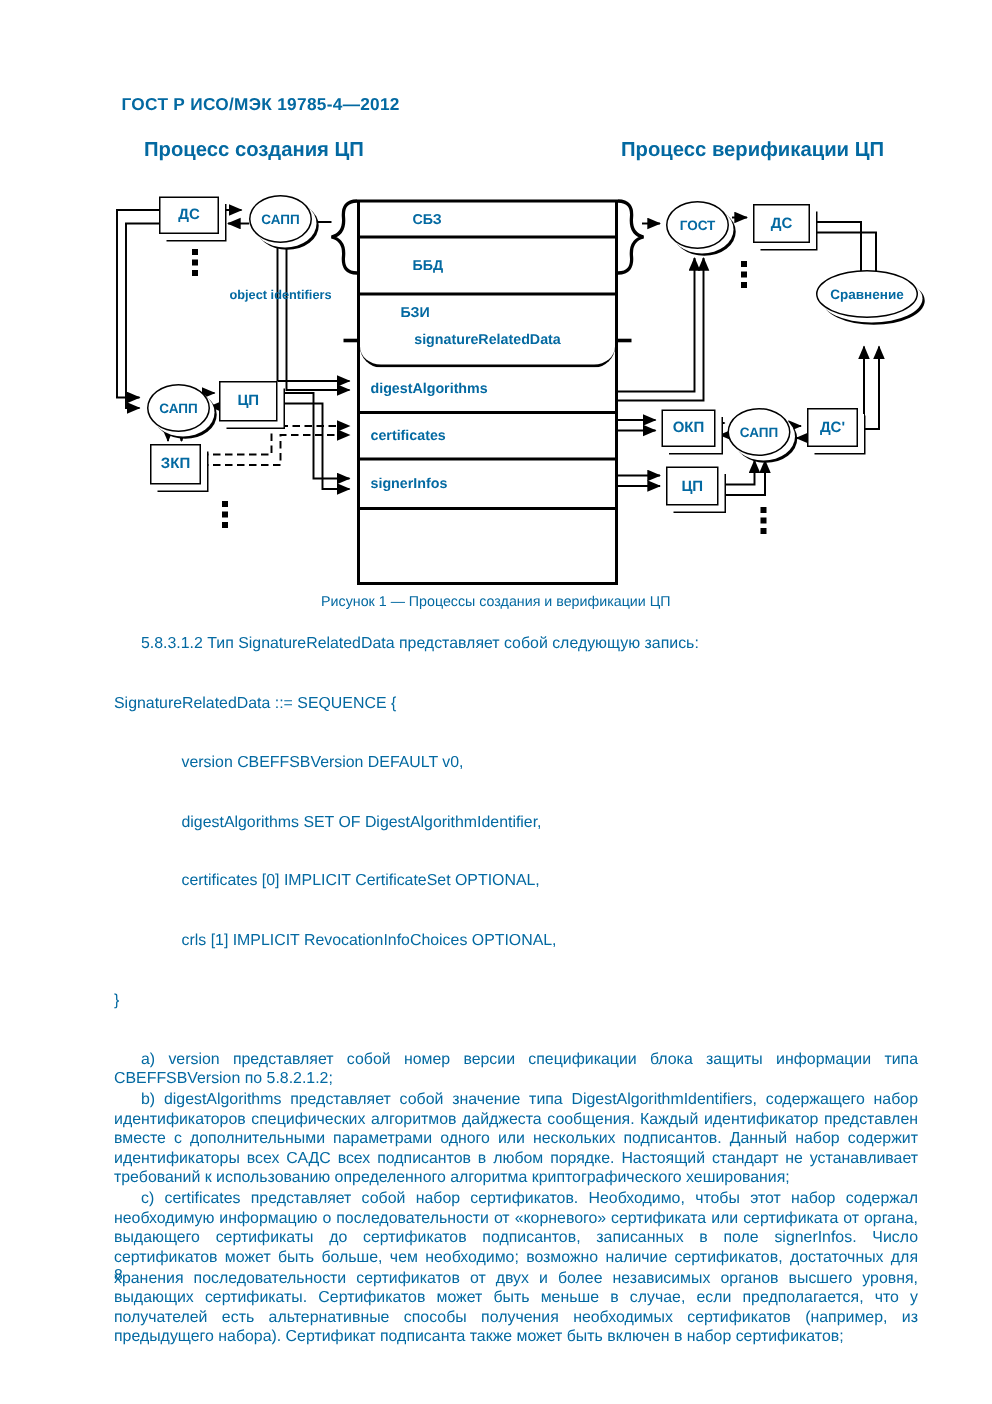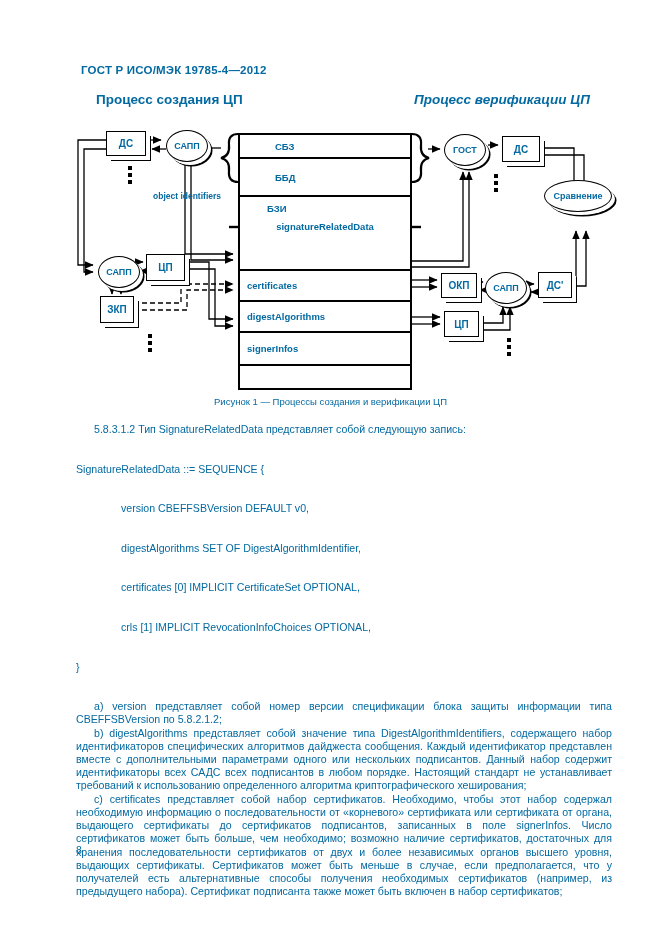--- a/index.html
+++ b/index.html
@@ -3,36 +3,36 @@
 <meta charset="utf-8">
 <style>
   html,body{margin:0;padding:0;background:#fff;}
   .page{
     position:relative;width:661px;height:936px;background:#ffffff;
     font-family:"Liberation Sans", sans-serif;color:#0369a1;overflow:hidden;
   }
   .hdr{position:absolute;left:81px;top:64px;font-size:11.5px;font-weight:bold;letter-spacing:.2px;}
   .fig-head{position:absolute;top:92px;font-size:13.5px;font-weight:bold;}
   .fh-left{left:96px;}
-  .fh-right{left:414px;font-style:italic;}
+  .fh-right{left:414px;}
   .fig{position:absolute;left:0;top:0;width:661px;height:420px;}
   .fig svg{position:absolute;left:0;top:0;}
   .node{position:absolute;box-sizing:border-box;background:#fff;border:1.6px solid #000;
         display:flex;align-items:center;justify-content:center;
         font-size:10px;font-weight:bold;z-index:3;}
   .stack{box-shadow:4px 4px 0 0 #ffffff, 5px 5px 0 0 #000000;}
   .ell{border-radius:50%;font-size:9px;}
   .ell.stack{box-shadow:3px 3px 0 0 #ffffff, 4.5px 4.5px 0 0 #000000;}
   .objid{position:absolute;left:153px;top:191px;width:78px;font-size:8.5px;font-weight:bold;z-index:2;}
   .tbl{position:absolute;left:238px;top:133px;width:174px;height:257px;box-sizing:border-box;
        border:2px solid #000;background:#fff;z-index:2;}
   .trow{box-sizing:border-box;border-bottom:2px solid #000;display:flex;align-items:center;
         font-size:9.5px;font-weight:bold;padding-left:35px;}
   .trow.lat{padding-left:7px;}
-  .bzi-sec{box-sizing:border-box;border-bottom:2px solid #000;position:relative;height:74px;}
+  .bzi-sec{box-sizing:border-box;border-bottom:2px solid #000;position:relative;height:48px;border-radius:14px;}
   .bzi-lab{position:absolute;left:27px;top:6px;font-size:9.5px;font-weight:bold;}
   .srd-lab{position:absolute;left:0;right:0;top:24px;text-align:center;font-size:9.5px;font-weight:bold;}
   .caption{position:absolute;left:0;top:396px;width:661px;text-align:center;font-size:9.5px;}
   .textblock{position:absolute;left:76px;top:423px;width:536px;font-size:10.6px;line-height:13.2px;text-align:justify;}
   .indent{text-indent:18px;}
   .code{white-space:pre;}
   .code-inner{padding-left:45px;}
   .pageno{position:absolute;left:76px;top:844px;font-size:10.5px;}
 </style>
 </head>
@@ -156,24 +156,24 @@
           <span>СБЗ</span>
         </div>
       <div class="trow" style="height:38px;">
           <span>ББД</span>
         </div>
       <div class="bzi-sec">
         <span class="bzi-lab">БЗИ</span>
         <span class="srd-lab">signatureRelatedData</span>
       </div>
       <div class="trow lat" style="height:31px;">
+          <span>digestAlgorithms</span>
+        </div>
+      <div class="trow lat" style="height:31px;">
           <span>certificates</span>
-        </div>
-      <div class="trow lat" style="height:31px;">
-          <span>digestAlgorithms</span>
         </div>
       <div class="trow lat" style="height:33px;">
           <span>signerInfos</span>
         </div>
       <div style="height:43px;"></div>
     </div>
 
     <div class="node ell stack" style="left:444px;top:134px;width:42px;height:32px;">
         <span>ГОСТ</span>
       </div>

